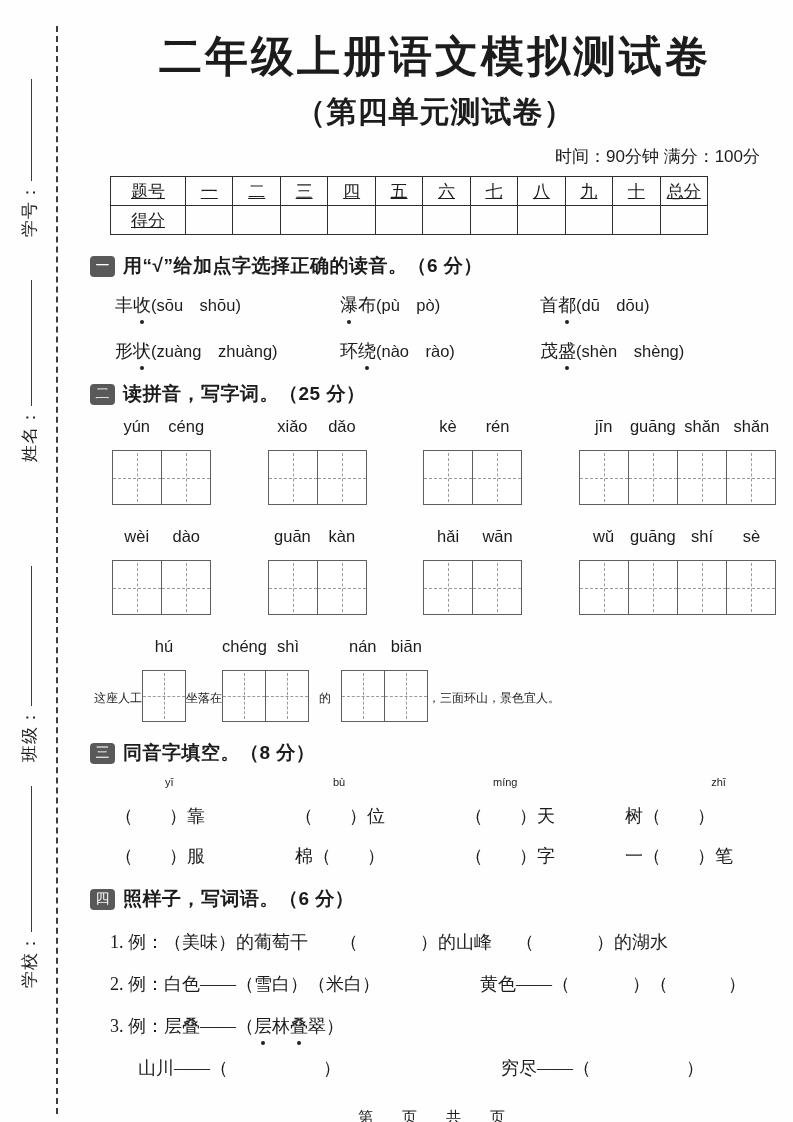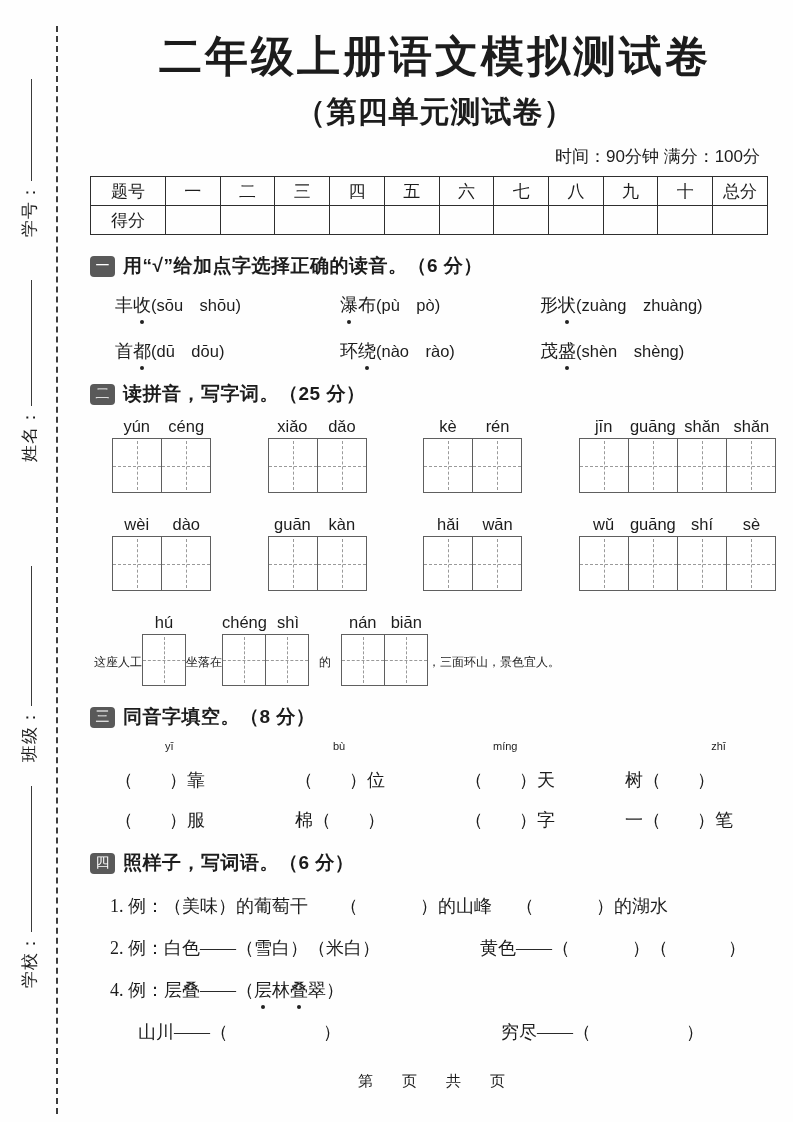--- a/index.html
+++ b/index.html
@@ -24,21 +24,21 @@
   .main { position:absolute; left:90px; top:20px; width:690px; }
 
   .title { font-family:"Liberation Sans",sans-serif; font-weight:700; font-size:43px;
            text-align:center; margin:8px 0 6px; letter-spacing:3px; }
   .subtitle { font-family:"Liberation Sans",sans-serif; font-weight:700; font-size:30px;
               text-align:center; margin:0 0 12px; letter-spacing:1px; }
   .meta { text-align:right; font-family:"Liberation Sans",sans-serif; font-size:17px;
           padding-right:20px; margin:0 0 8px; }
 
   
-  .score-table { border-collapse:collapse; width:678px; margin-left:0; table-layout:fixed; }
+  .score-table { border-collapse:collapse; width:598px; margin-left:20px; table-layout:fixed;text-decoration:underline; }
   .score-table td { border:1.6px solid #2e2e2e; height:28px; text-align:center;
                     font-size:17px; padding:0; }
   .score-table td.first { width:74px; }
 
   
   .sec-header { display:flex; align-items:center; margin:18px 0 10px; }
   .sec-num { width:25px; height:21px; background:#595959; color:#fff; border-radius:4px;
              display:flex; align-items:center; justify-content:center;
              font-family:"Liberation Sans",sans-serif; font-size:14px; margin-right:8px; flex:none; }
   .sec-title { font-family:"Liberation Sans",sans-serif; font-weight:700; font-size:19px; letter-spacing:0.5px; }
@@ -48,21 +48,21 @@
              padding-left:25px; margin:14px 0 6px; }
   .s1-item { font-size:18px; white-space:nowrap; }
   .py { font-family:"Liberation Sans",sans-serif; font-size:16.5px; }
   .du { position:relative; display:inline-block; }
   .du::after { content:""; position:absolute; left:50%; transform:translateX(-50%);
                bottom:-7px; width:4px; height:4px; border-radius:50%; background:#222; }
 
   
   .s2-row { display:flex; justify-content:space-between; padding-left:22px; padding-right:4px;
             margin:8px 0 22px; }
-  .pygroup { display:flex; flex-direction:column; }
+  .pygroup { display:flex; flex-direction:column;gap:12px; }
   .pyrow { display:flex; margin-bottom:2px; }
   .pyrow span { flex:1; text-align:center; font-family:"Liberation Sans",sans-serif;
                 font-size:16.5px; white-space:nowrap; }
   .wgrid { display:flex; border:1.5px solid #5f5f5f; background:#fff; }
   .wcell { width:48px; height:53px; border-right:1.5px solid #5f5f5f; position:relative; }
   .wcell:last-child { border-right:none; }
   .wcell::before { content:""; position:absolute; left:50%; top:2px; bottom:2px;
                    border-left:1px dashed #9a9a9a; }
   .wcell::after { content:""; position:absolute; top:50%; left:0; right:0;
                   border-top:1px dashed #9a9a9a; }
@@ -154,22 +154,22 @@
     </tbody>
       </table>
 
     <div class="sec-header">
       <span class="sec-num">一</span>
       <span class="sec-title">用“√”给加点字选择正确的读音。（6 分）</span>
     </div>
     <div class="s1-grid">
       <div class="s1-item"><span>丰</span><span class="du">收</span><span></span><span class="py">(sōu　shōu)</span></div>
       <div class="s1-item"><span></span><span class="du">瀑</span><span>布</span><span class="py">(pù　pò)</span></div>
+      <div class="s1-item"><span>首</span><span class="du">都</span><span></span><span class="py">(dū　dōu)</span></div>
       <div class="s1-item"><span>形</span><span class="du">状</span><span></span><span class="py">(zuàng　zhuàng)</span></div>
-      <div class="s1-item"><span>首</span><span class="du">都</span><span></span><span class="py">(dū　dōu)</span></div>
       <div class="s1-item"><span>环</span><span class="du">绕</span><span></span><span class="py">(nào　rào)</span></div>
       <div class="s1-item"><span>茂</span><span class="du">盛</span><span></span><span class="py">(shèn　shèng)</span></div>
     </div>
 
     <div class="sec-header">
       <span class="sec-num">二</span>
       <span class="sec-title">读拼音，写字词。（25 分）</span>
     </div>
 
     <div class="s2-row">
@@ -342,21 +342,21 @@
     <div class="s4-line">
       <span>2. 例：白色——（雪白）（米白）</span>
       <span class="spacer w100"></span>
       <span>黄色——（</span>
       <span class="spacer w62"></span>
       <span>）（</span>
       <span class="spacer w60"></span>
       <span>）</span>
     </div>
     <div class="s4-line">
-      <span>4. 例：层叠——（</span>
+      <span>3. 例：层叠——（</span>
       <span class="du">层</span>
       <span>林</span>
       <span class="du">叠</span>
       <span>翠</span>
       <span>）</span>
     </div>
     <div class="s4-line indent">
       <span>山川——（</span>
       <span class="spacer w95"></span>
       <span>）</span>

